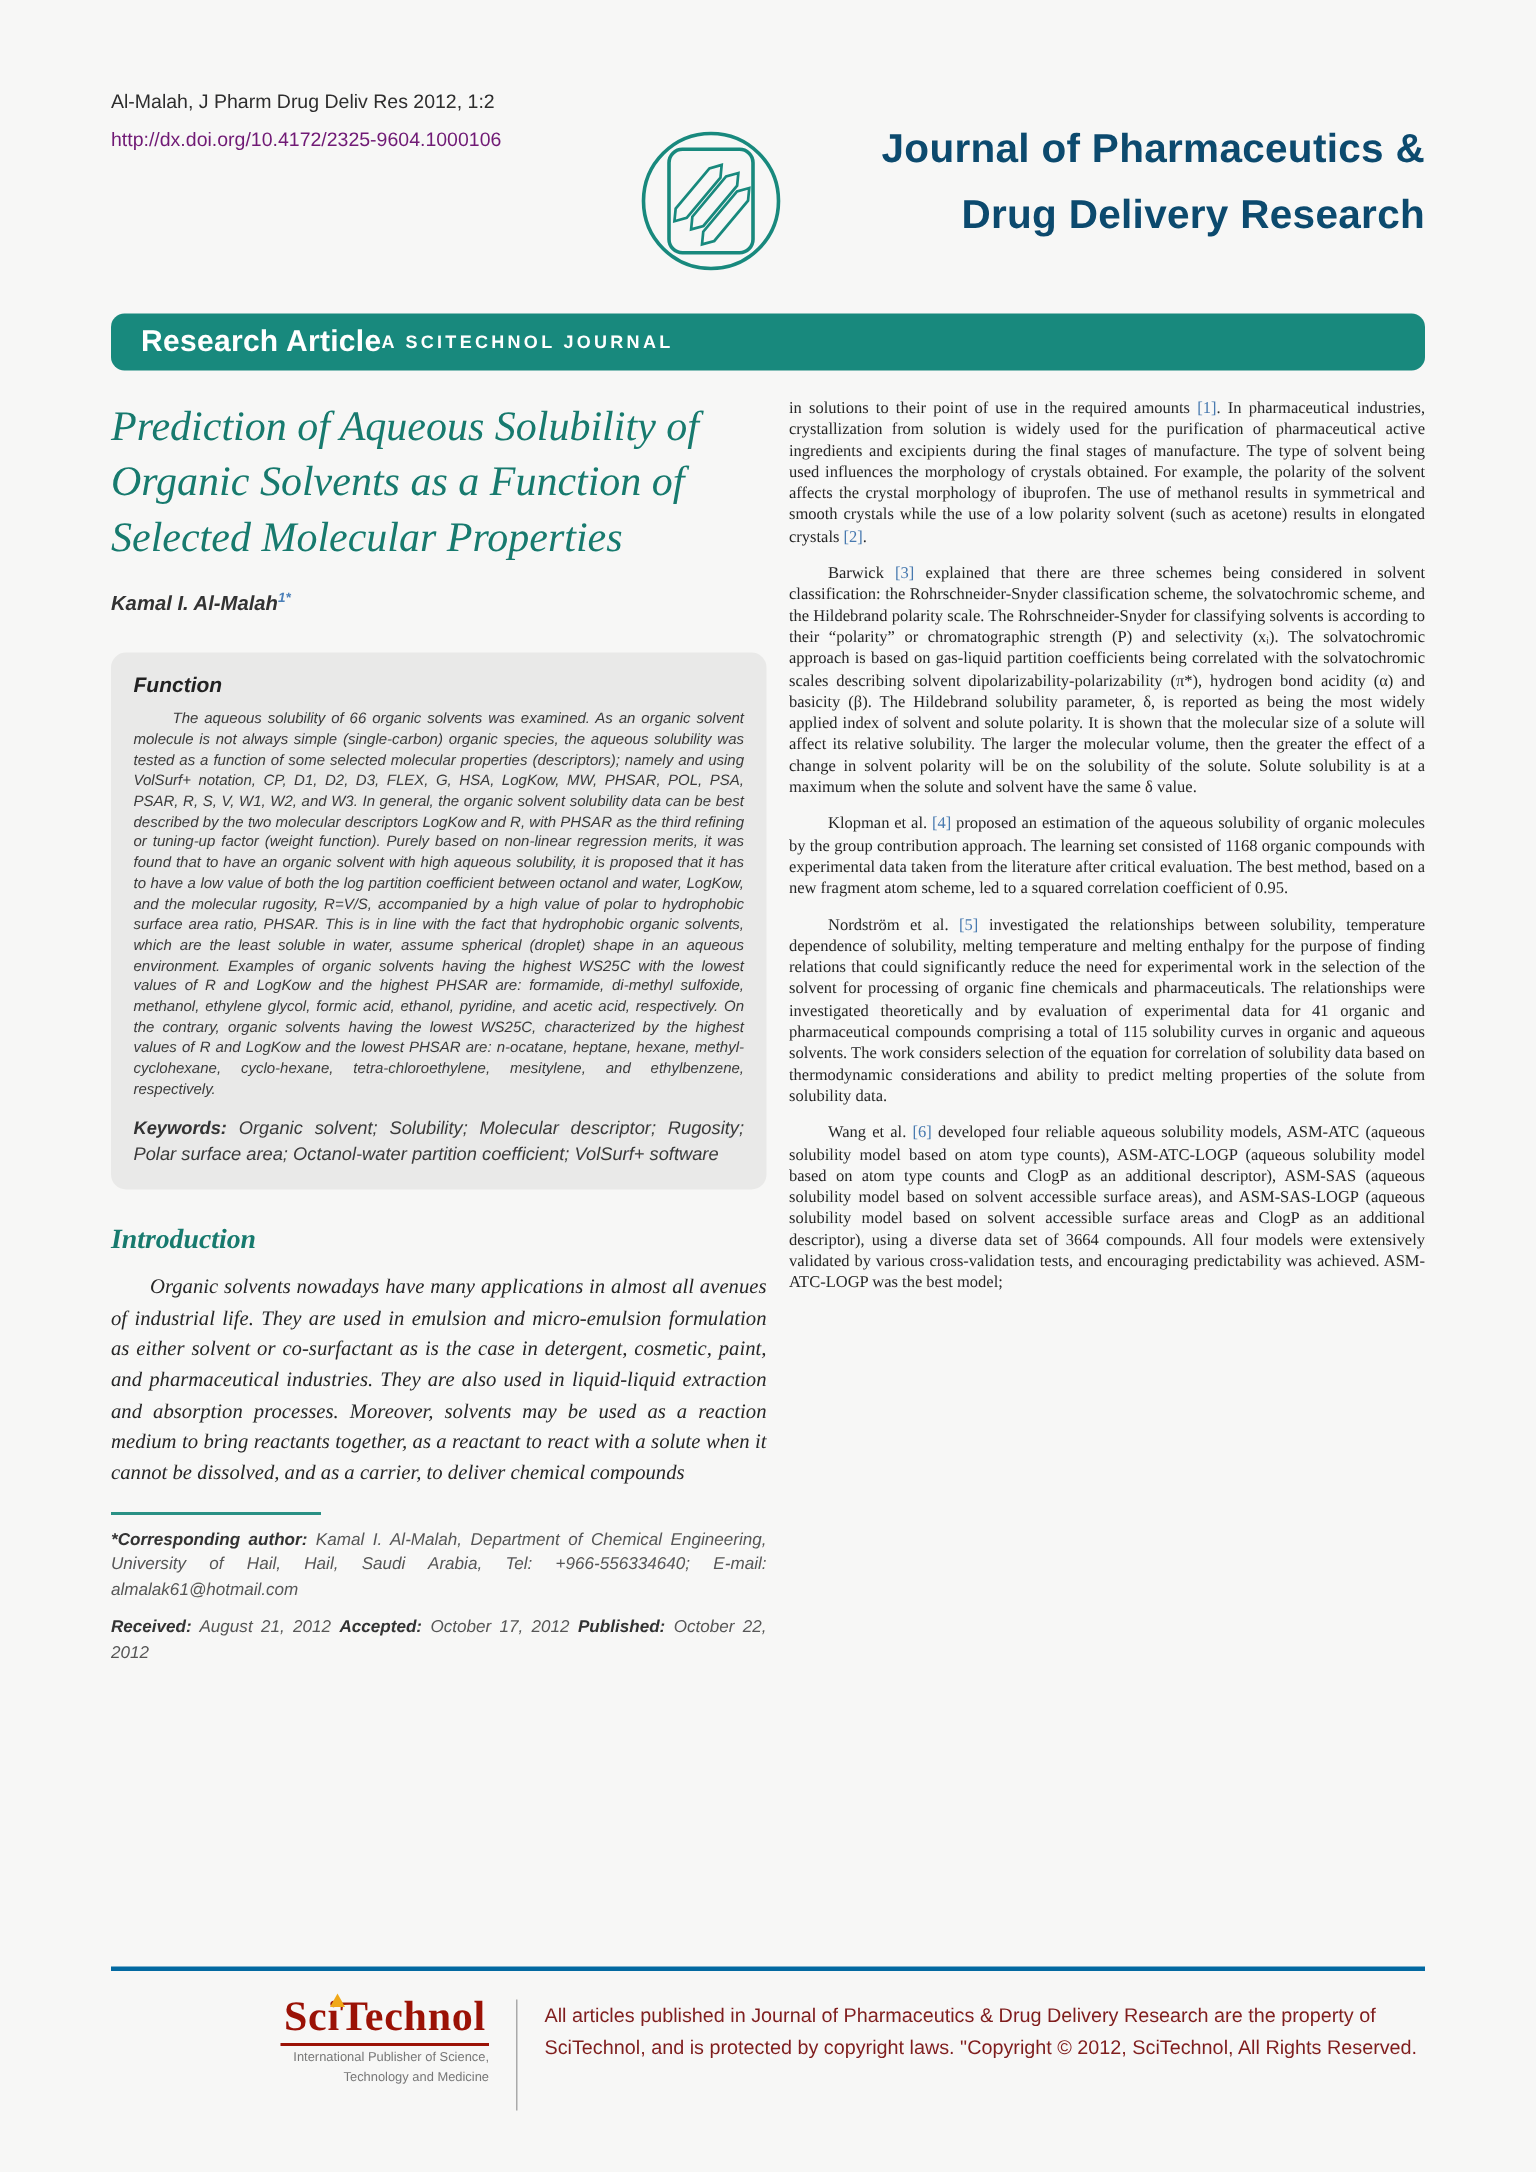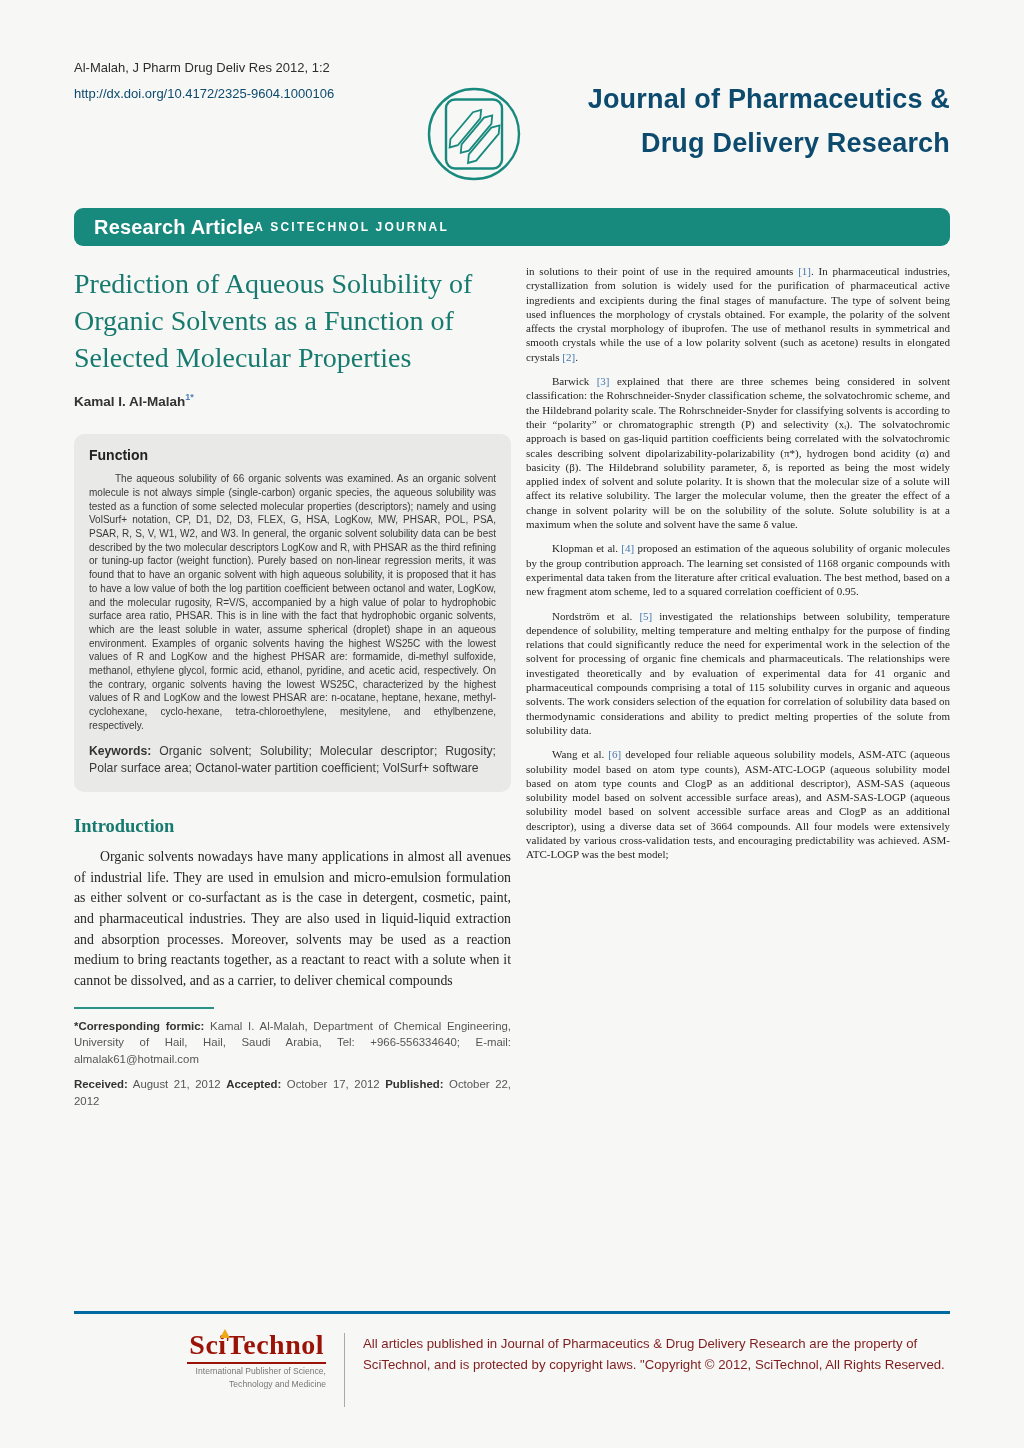--- a/index.html
+++ b/index.html
@@ -3,33 +3,33 @@
 <meta charset="utf-8">
 <style>
   html,body{margin:0;padding:0;}
   body{background:#f7f7f6;font-family:"Liberation Sans",sans-serif;}
   .page{position:relative;width:1024px;height:1448px;background:#f7f7f6;overflow:hidden;}
 
   
   .header{display:flex;align-items:flex-start;margin:56px 74px 0 74px;justify-content:flex-end;}
   .cite{flex:0 0 350px;padding-top:4px;}
   .cite-line{font-size:13px;color:#2e2e2e;margin-bottom:9px;}
-  .doi{font-size:13px;color:#0c4a6e;text-decoration:none;cursor:pointer;display:inline-block;}
+  .doi{font-size:13px;color:#701a75;text-decoration:none;cursor:pointer;display:inline-block;}
   .logo-wrap{flex:0 0 104px;margin-top:28px;}
   .jtitle{flex:1;text-align:right;padding-top:22px;font-weight:bold;font-size:27px;color:#0c4a6e;line-height:1.62;letter-spacing:.2px;}
 
   
   .banner{margin:20px 74px 0 74px;height:38px;background:#18897d;border-radius:9px;
           display:flex;align-items:center;padding:0 20px;box-sizing:border-box;}
   .banner-left{color:#fff;font-weight:bold;font-size:20px;letter-spacing:.2px;}
   .banner-right{color:#fff;font-weight:bold;font-size:12px;letter-spacing:2.2px;}
 
   
   .columns{display:grid;grid-template-columns:437px 1fr;column-gap:15px;margin:16px 74px 0 74px;}
-  .col-left{min-width:0;}
+  .col-left{min-width:0;font-style:italic;}
   .col-right{min-width:0;padding-top:2px;}
 
   h1.title{font-family:"Liberation Serif",serif;font-weight:normal;font-size:28px;line-height:1.32;
            color:#177a6e;margin:4px 0 0 0;}
   .author{margin-top:15px;font-size:13.5px;font-weight:bold;color:#333;}
   .author sup{font-size:9px;color:#4a7fb8;font-weight:bold;}
 
   .abstract-box{background:#e9e9e8;border-radius:10px;padding:13px 15px 15px 15px;margin-top:26px;}
   .abstract-box h2{font-size:14px;margin:0 0 9px 0;color:#222;}
   .ab-body{font-size:10px;color:#3a3a3a;text-align:justify;line-height:1.37;margin:0;text-indent:26px;}
@@ -106,21 +106,21 @@
         <h2>Function</h2>
         <p class="ab-body">The aqueous solubility of 66 organic solvents was examined. As an organic solvent molecule is not always simple (single-carbon) organic species, the aqueous solubility was tested as a function of some selected molecular properties (descriptors); namely and using VolSurf+ notation, CP, D1, D2, D3, FLEX, G, HSA, LogKow, MW, PHSAR, POL, PSA, PSAR, R, S, V, W1, W2, and W3. In general, the organic solvent solubility data can be best described by the two molecular descriptors LogKow and R, with PHSAR as the third refining or tuning-up factor (weight function). Purely based on non-linear regression merits, it was found that to have an organic solvent with high aqueous solubility, it is proposed that it has to have a low value of both the log partition coefficient between octanol and water, LogKow, and the molecular rugosity, R=V/S, accompanied by a high value of polar to hydrophobic surface area ratio, PHSAR. This is in line with the fact that hydrophobic organic solvents, which are the least soluble in water, assume spherical (droplet) shape in an aqueous environment. Examples of organic solvents having the highest WS25C with the lowest values of R and LogKow and the highest PHSAR are: formamide, di-methyl sulfoxide, methanol, ethylene glycol, formic acid, ethanol, pyridine, and acetic acid, respectively. On the contrary, organic solvents having the lowest WS25C, characterized by the highest values of R and LogKow and the lowest PHSAR are: n-ocatane, heptane, hexane, methyl-cyclohexane, cyclo-hexane, tetra-chloroethylene, mesitylene, and ethylbenzene, respectively.</p>
         <p class="ab-kw"><span class="b">Keywords:</span><span> Organic solvent; Solubility; Molecular descriptor; Rugosity; Polar surface area; Octanol-water partition coefficient; VolSurf+ software</span></p>
       </div>
 
       <h2 class="sec">Introduction</h2>
       <p class="intro-p">Organic solvents nowadays have many applications in almost all avenues of industrial life. They are used in emulsion and micro-emulsion formulation as either solvent or co-surfactant as is the case in detergent, cosmetic, paint, and pharmaceutical industries. They are also used in liquid-liquid extraction and absorption processes. Moreover, solvents may be used as a reaction medium to bring reactants together, as a reactant to react with a solute when it cannot be dissolved, and as a carrier, to deliver chemical compounds</p>
 
       <div class="footnote">
         <div class="fn-rule"></div>
-        <p class="fn"><span class="b">*Corresponding formic:</span><span> Kamal I. Al-Malah, Department of Chemical Engineering, University of Hail, Hail, Saudi Arabia, Tel: +966-556334640; E-mail: almalak61@hotmail.com</span></p>
+        <p class="fn"><span class="b">*Corresponding author:</span><span> Kamal I. Al-Malah, Department of Chemical Engineering, University of Hail, Hail, Saudi Arabia, Tel: +966-556334640; E-mail: almalak61@hotmail.com</span></p>
         <p class="fn"><span class="b">Received:</span><span> August 21, 2012 </span><span class="b">Accepted:</span><span> October 17, 2012 </span><span class="b">Published:</span><span> October 22, 2012</span></p>
       </div>
     </div>
 
     <div class="col-right">
         <p class="body-p"><span>in solutions to their point of use in the required amounts </span><span class="ref">[1]</span><span>. In pharmaceutical industries, crystallization from solution is widely used for the purification of pharmaceutical active ingredients and excipients during the final stages of manufacture. The type of solvent being used influences the morphology of crystals obtained. For example, the polarity of the solvent affects the crystal morphology of ibuprofen. The use of methanol results in symmetrical and smooth crystals while the use of a low polarity solvent (such as acetone) results in elongated crystals </span><span class="ref">[2]</span><span>.</span></p>
         <p class="body-p indent"><span>Barwick </span><span class="ref">[3]</span><span> explained that there are three schemes being considered in solvent classification: the Rohrschneider-Snyder classification scheme, the solvatochromic scheme, and the Hildebrand polarity scale. The Rohrschneider-Snyder for classifying solvents is according to their “polarity” or chromatographic strength (P) and selectivity (xᵢ). The solvatochromic approach is based on gas-liquid partition coefficients being correlated with the solvatochromic scales describing solvent dipolarizability-polarizability (π*), hydrogen bond acidity (α) and basicity (β). The Hildebrand solubility parameter, δ, is reported as being the most widely applied index of solvent and solute polarity. It is shown that the molecular size of a solute will affect its relative solubility. The larger the molecular volume, then the greater the effect of a change in solvent polarity will be on the solubility of the solute. Solute solubility is at a maximum when the solute and solvent have the same δ value.</span></p>
         <p class="body-p indent"><span>Klopman et al. </span><span class="ref">[4]</span><span> proposed an estimation of the aqueous solubility of organic molecules by the group contribution approach. The learning set consisted of 1168 organic compounds with experimental data taken from the literature after critical evaluation. The best method, based on a new fragment atom scheme, led to a squared correlation coefficient of 0.95.</span></p>
         <p class="body-p indent"><span>Nordström et al. </span><span class="ref">[5]</span><span> investigated the relationships between solubility, temperature dependence of solubility, melting temperature and melting enthalpy for the purpose of finding relations that could significantly reduce the need for experimental work in the selection of the solvent for processing of organic fine chemicals and pharmaceuticals. The relationships were investigated theoretically and by evaluation of experimental data for 41 organic and pharmaceutical compounds comprising a total of 115 solubility curves in organic and aqueous solvents. The work considers selection of the equation for correlation of solubility data based on thermodynamic considerations and ability to predict melting properties of the solute from solubility data.</span></p>
         <p class="body-p indent"><span>Wang et al. </span><span class="ref">[6]</span><span> developed four reliable aqueous solubility models, ASM-ATC (aqueous solubility model based on atom type counts), ASM-ATC-LOGP (aqueous solubility model based on atom type counts and ClogP as an additional descriptor), ASM-SAS (aqueous solubility model based on solvent accessible surface areas), and ASM-SAS-LOGP (aqueous solubility model based on solvent accessible surface areas and ClogP as an additional descriptor), using a diverse data set of 3664 compounds. All four models were extensively validated by various cross-validation tests, and encouraging predictability was achieved. ASM-ATC-LOGP was the best model;</span></p>

